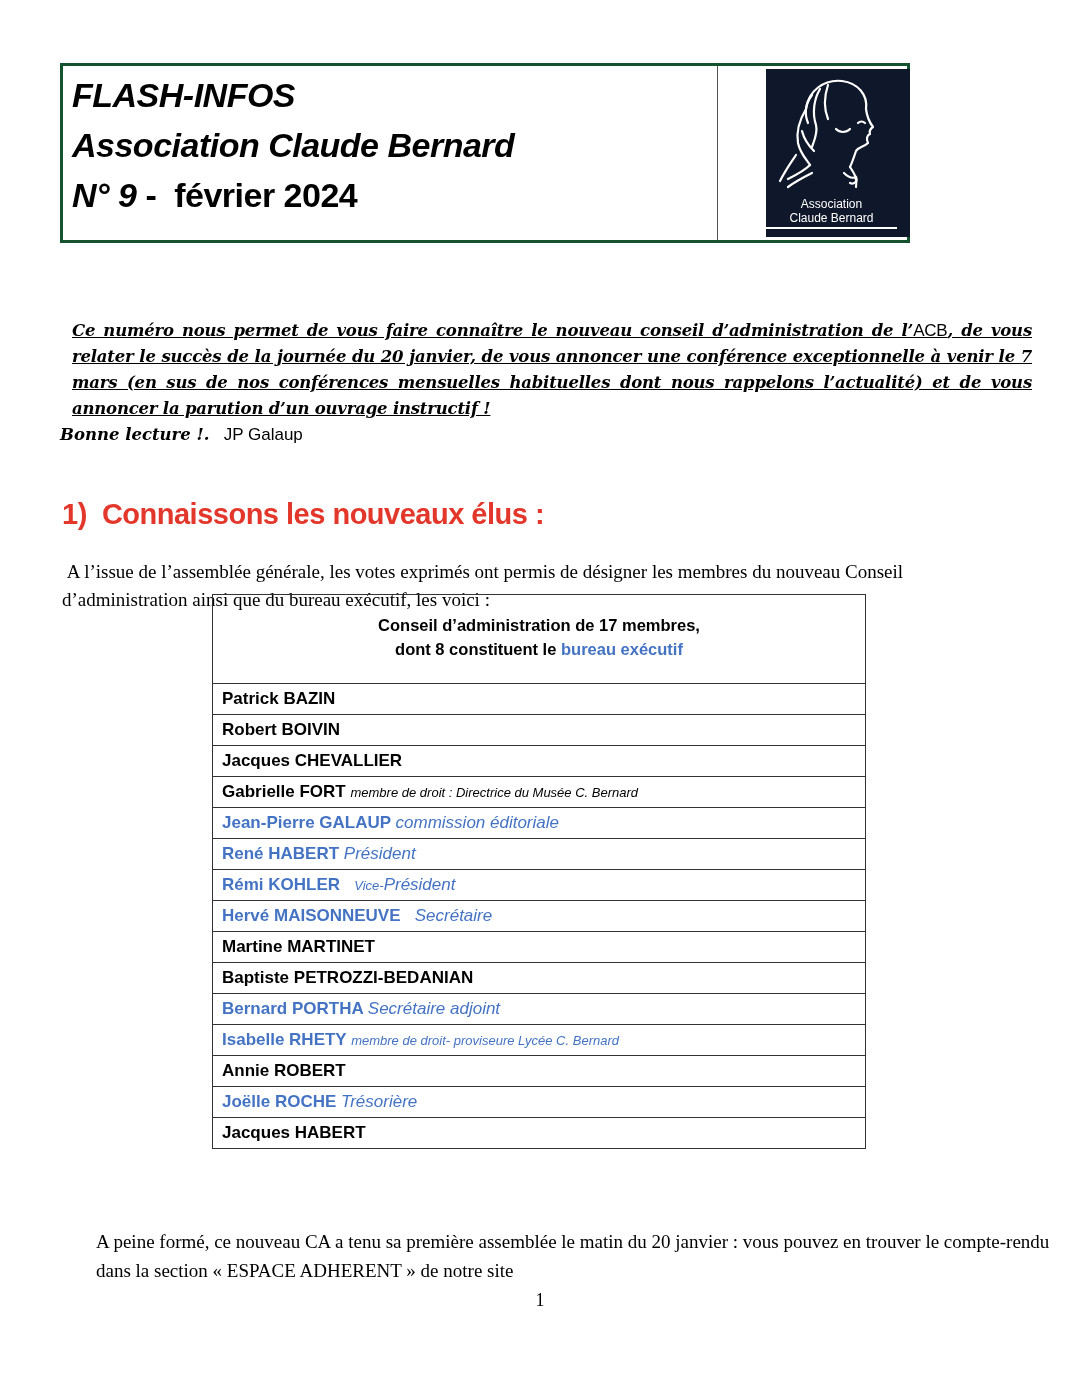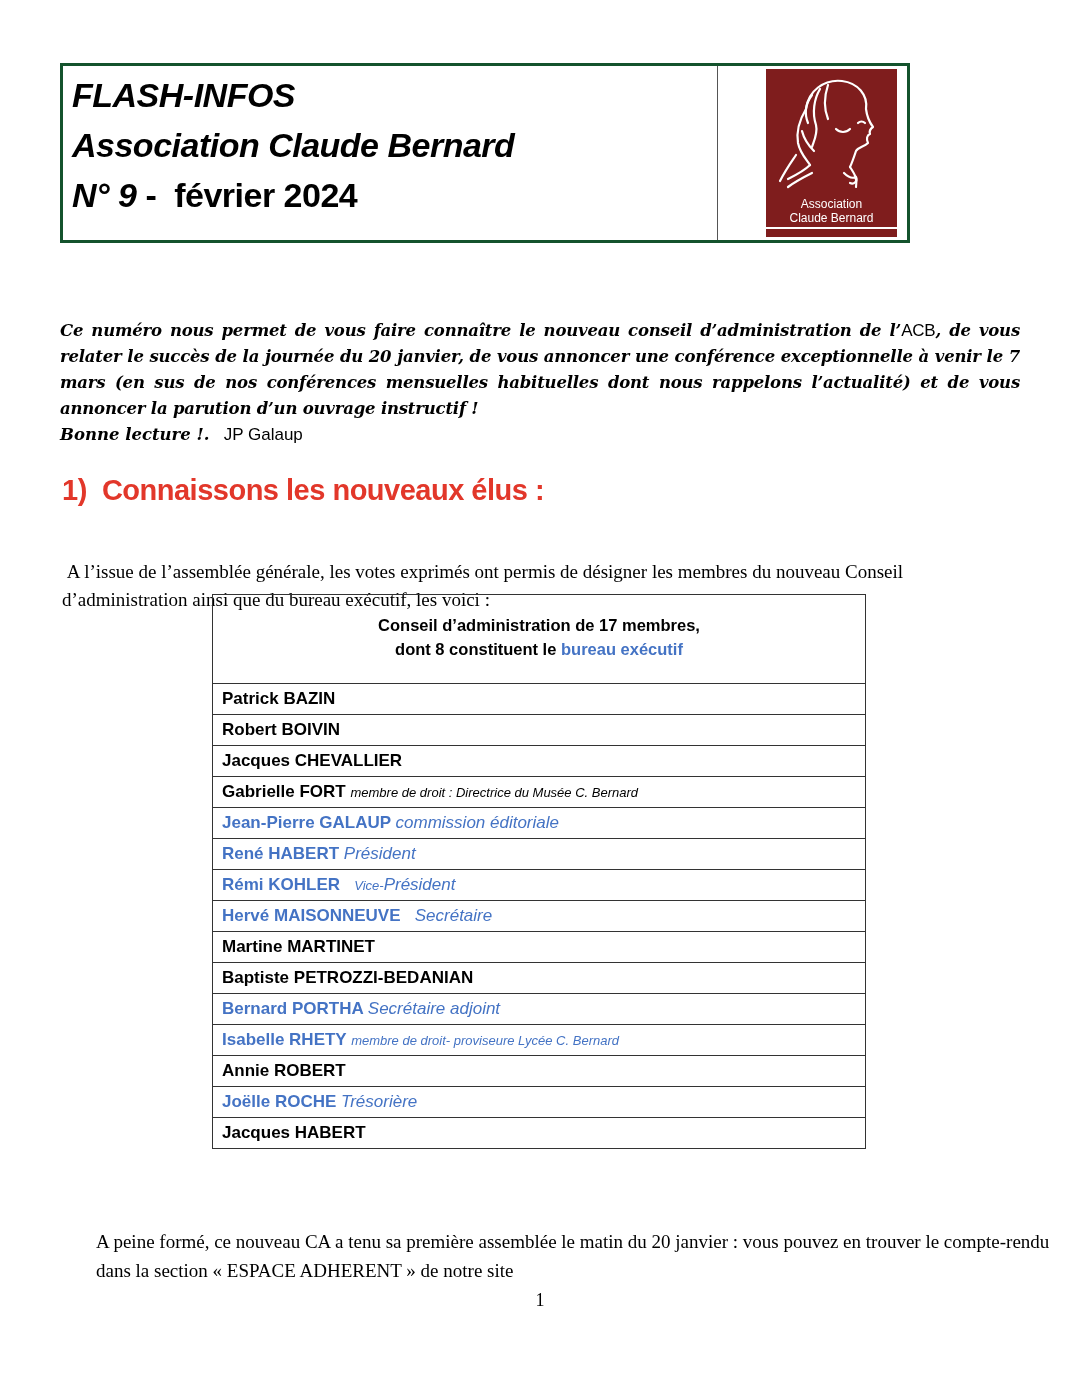--- a/index.html
+++ b/index.html
@@ -4,33 +4,33 @@
 <style>
   html, body { margin:0; padding:0; background:#ffffff; }
   body { width:1080px; height:1400px; position:relative; overflow:hidden; font-family:"Liberation Serif", serif; color:#000; }
 
   .header-box { position:absolute; left:60px; top:63px; width:850px; height:180px; border:3px solid #14532d; box-sizing:border-box; display:flex; }
   .header-left { width:655px; border-right:1px solid #555; box-sizing:border-box; padding:4px 0 0 9px; }
   .header-line { font-family:"Liberation Sans", sans-serif; font-weight:bold; font-size:34px; line-height:50px; letter-spacing:-0.5px; }
   .header-line.italic { font-style:italic; }
   .header-line .num { font-style:italic; }
   .header-right { flex:1; position:relative; }
-  .logo { position:absolute; left:48px; top:3px; width:131px; height:168px; background:#7f1d1d; overflow:hidden; }
+  .logo { position:absolute; left:48px; top:3px; width:144px; height:168px; background:#0f172a; overflow:hidden; }
   .logo svg { position:absolute; left:0; top:0; }
   .logo-text { position:absolute; left:0; width:131px; text-align:center; color:#fff; font-family:"Liberation Sans", sans-serif; font-size:12px; line-height:13px; }
   .logo-t1 { top:129px; }
   .logo-t2 { top:143px; }
   .logo-bar { position:absolute; left:0; top:158px; width:131px; height:2px; background:#fff; }
 
-  .intro { position:absolute; left:60px; top:318px; width:960px; font-family:"DejaVu Serif", serif; font-style:italic; font-weight:bold; font-size:16.5px; line-height:26px; text-align:justify; letter-spacing:-0.2px; }
+  .intro { position:absolute; left:72px; top:318px; width:960px; font-family:"DejaVu Serif", serif; font-style:italic; font-weight:bold; font-size:16.5px; line-height:26px; text-align:justify; letter-spacing:-0.2px;text-decoration:underline; }
   .intro .plain { font-family:"Liberation Sans", sans-serif; font-style:normal; font-weight:normal; font-size:17px; }
   .intro-sign { position:absolute; left:60px; top:422px; font-family:"DejaVu Serif", serif; font-style:italic; font-weight:bold; font-size:16.5px; line-height:26px; }
   .intro-sign .plain { font-family:"Liberation Sans", sans-serif; font-style:normal; font-weight:normal; font-size:17px; }
 
-  .section-title { position:absolute; left:62px; top:474px; font-family:"Liberation Sans", sans-serif; font-weight:bold; font-size:29px; color:#e2372a; letter-spacing:-0.5px; }
+  .section-title { position:absolute; left:62px; top:498px; font-family:"Liberation Sans", sans-serif; font-weight:bold; font-size:29px; color:#e2372a; letter-spacing:-0.5px; }
   .section-body { position:absolute; left:62px; top:510px; width:960px; font-family:"Liberation Serif", serif; font-size:19px; line-height:28px;margin-top:48px; }
 
   .ca-table { position:absolute; left:212px; top:594px; width:654px; border-collapse:collapse; font-family:"Liberation Sans", sans-serif; }
   .ca-table td { border:1px solid #333; padding:0 0 0 9px; height:30px; font-size:17px; font-weight:bold; white-space:nowrap; }
   .ca-table .th-cell { height:70px; text-align:center; padding:18px 0 0 0; font-size:16.5px; line-height:24px; vertical-align:top; }
   .blue { color:#4473c4; }
   .role { font-style:italic; font-weight:normal; }
   .role.small { font-size:13px; }
   .note-bold { font-size:13px; font-style:italic; font-weight:normal; }
 

